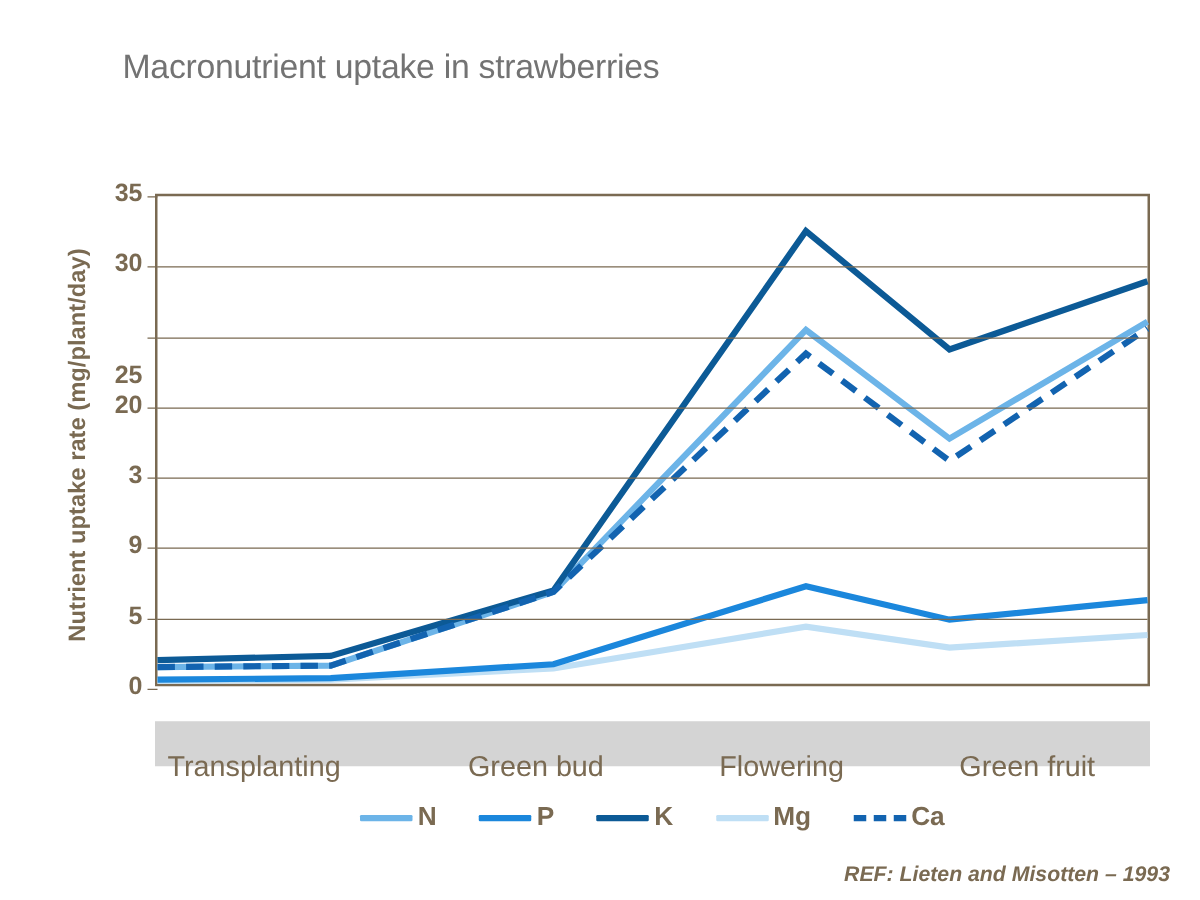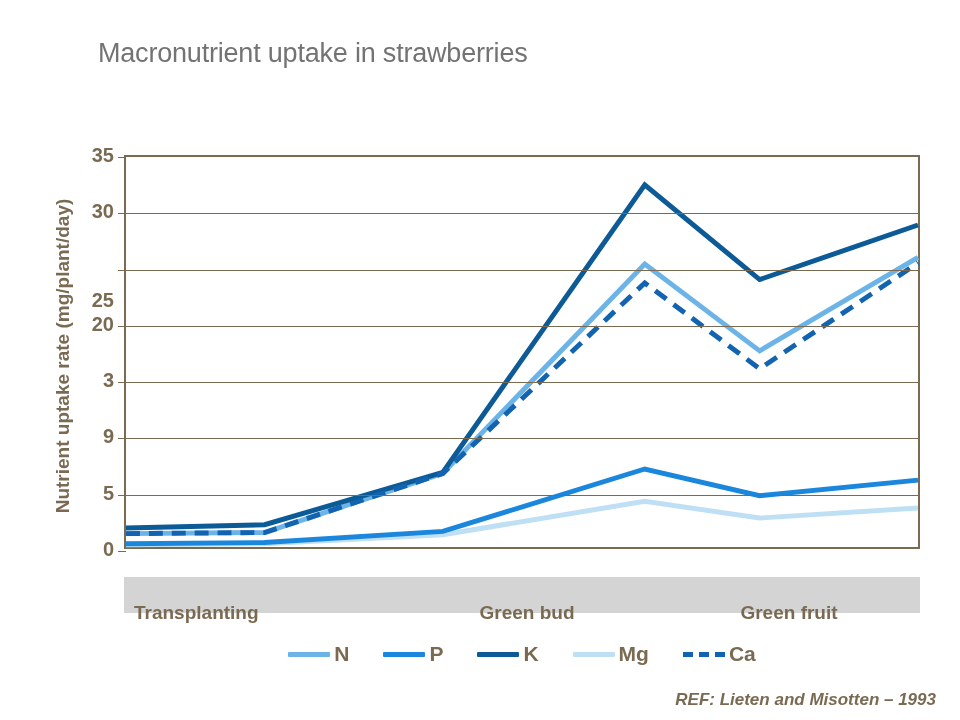--- a/index.html
+++ b/index.html
@@ -99,22 +99,22 @@
     top: 577px;
     width: 796px;
     height: 36px;
     background: #D4D4D4;
     display: flex;
     align-items: center;
   }
   .category-label {
     flex: 1 1 0;
     text-align: center;
-    font-size: 19px;
-    font-weight: bold;
+    font-size: 23px;
+    font-weight: normal;
     color: #7A6A52;
     white-space: nowrap;
     margin-top: 36px;
   }
   .category-label.first {
     text-align: left;
     padding-left: 10px;
   }
 
   #legend {
@@ -198,20 +198,21 @@
     <div class="gridline" style="top: 112.571px;"></div>
     <div class="ytick-mark" style="top: 112.571px;"></div>
     <div class="gridline" style="top: 56.2857px;"></div>
     <div class="ytick-mark" style="top: 56.2857px;"></div>
     <div class="ytick-mark" style="top: 0px;"></div>
   </div>
 
 <div id="category-band">
     <div class="category-label first">Transplanting</div>
     <div class="category-label">Green bud</div>
+    <div class="category-label">Flowering</div>
     <div class="category-label">Green fruit</div>
   </div>
 
 <div id="legend">
     <div class="legend-item">
       <span class="legend-swatch" style="background: rgb(108, 180, 232);"></span>
       <span class="legend-label">N</span>
     </div>
     <div class="legend-item">
       <span class="legend-swatch" style="background: rgb(27, 135, 220);"></span>

